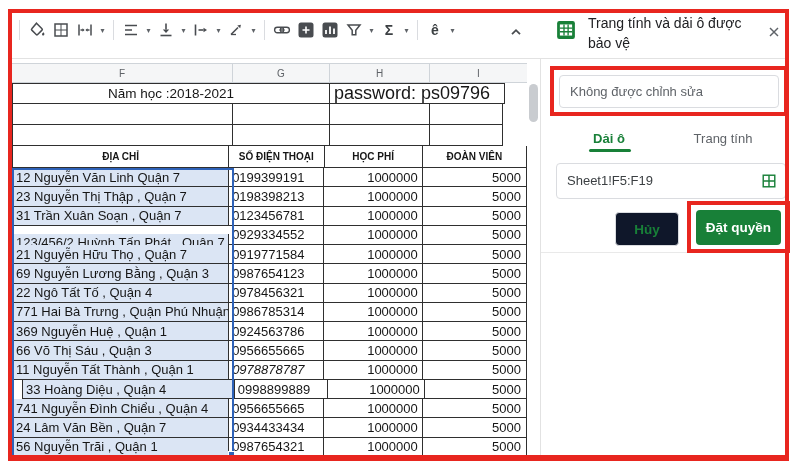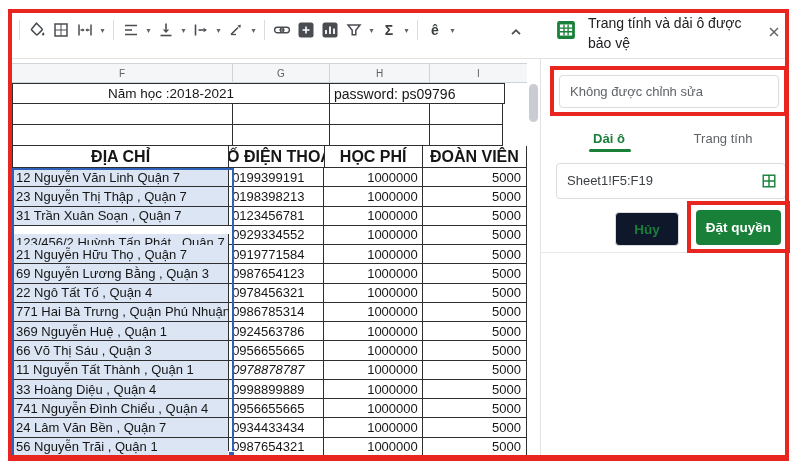--- a/index.html
+++ b/index.html
@@ -37,24 +37,24 @@
 
   
   .grid { position:absolute; left:12px; top:83px; width:515px; height:376px; overflow:hidden;
     font-size:13px; color:#161616; }
   .grow { display:flex; }
   .gcell { border-right:1px solid #2f2f2f; border-bottom:1px solid #2f2f2f;
     overflow:hidden; white-space:nowrap; display:flex; align-items:center; }
   .first { border-left:1px solid #2f2f2f; }
   .btop  { border-top:1px solid #2f2f2f; }
   .banner-year { width:318px; height:21px; justify-content:center; font-size:13.5px; }
-  .banner-pass { width:175px; height:21px; padding-left:4px; font-size:14px; }
+  .banner-pass { width:175px; height:21px; padding-left:4px; font-size:18px; }
   .e0 { width:221px; height:21px; } .e1 { width:97px; height:21px; }
   .e2 { width:100px; height:21px; } .e3 { width:73px; height:21px; }
-  .hrow .gcell { height:22px; font-weight:700; font-size:16px; justify-content:center; }
+  .hrow .gcell { height:22px; font-weight:700; font-size:10px; justify-content:center; }
   .h0 { width:221px; } .h1 { width:97px; } .h2 { width:100px; } .h3 { width:106px; }
   .c0 { width:221px; padding-left:3px; background:#dbe5f4; }
   .c1 { width:97px; padding-left:3px; }
   .c2 { width:100px; justify-content:flex-end; padding-right:4px; }
   .c3 { width:106px; justify-content:flex-end; padding-right:5px; }
   .sel-overlay { position:absolute; left:0; top:85px; width:222px; height:290px;
     border:2px solid #2e62b8; pointer-events:none; }
   .sel-handle { position:absolute; left:216px; top:368px; width:7px; height:7px;
     background:#2e62b8; border:1px solid #fff; }
 
@@ -289,21 +289,21 @@
           <div class="gcell c1" style="height: 19.27px;">0956655665</div>
           <div class="gcell c2" style="height: 19.27px;">1000000</div>
           <div class="gcell c3" style="height: 19.27px;">5000</div>
         </div>
         <div class="grow" style="height: 19.27px;">
           <div class="gcell c0 first" style="height: 19.27px;">11  Nguyễn Tất Thành , Quận 1</div>
           <div class="gcell c1" style="height: 19.27px; font-style: italic;">0978878787</div>
           <div class="gcell c2" style="height: 19.27px;">1000000</div>
           <div class="gcell c3" style="height: 19.27px;">5000</div>
         </div>
-        <div class="grow" style="height: 19.27px;">
+        <div class="grow" style="height: 19.27px; margin-left: 10px;">
           <div class="gcell c0 first" style="height: 19.27px;">33 Hoàng Diệu , Quận 4</div>
           <div class="gcell c1" style="height: 19.27px;">0998899889</div>
           <div class="gcell c2" style="height: 19.27px;">1000000</div>
           <div class="gcell c3" style="height: 19.27px;">5000</div>
         </div>
         <div class="grow" style="height: 19.27px;">
           <div class="gcell c0 first" style="height: 19.27px;">741 Nguyễn Đình Chiểu , Quận 4</div>
           <div class="gcell c1" style="height: 19.27px;">0956655665</div>
           <div class="gcell c2" style="height: 19.27px;">1000000</div>
           <div class="gcell c3" style="height: 19.27px;">5000</div>

